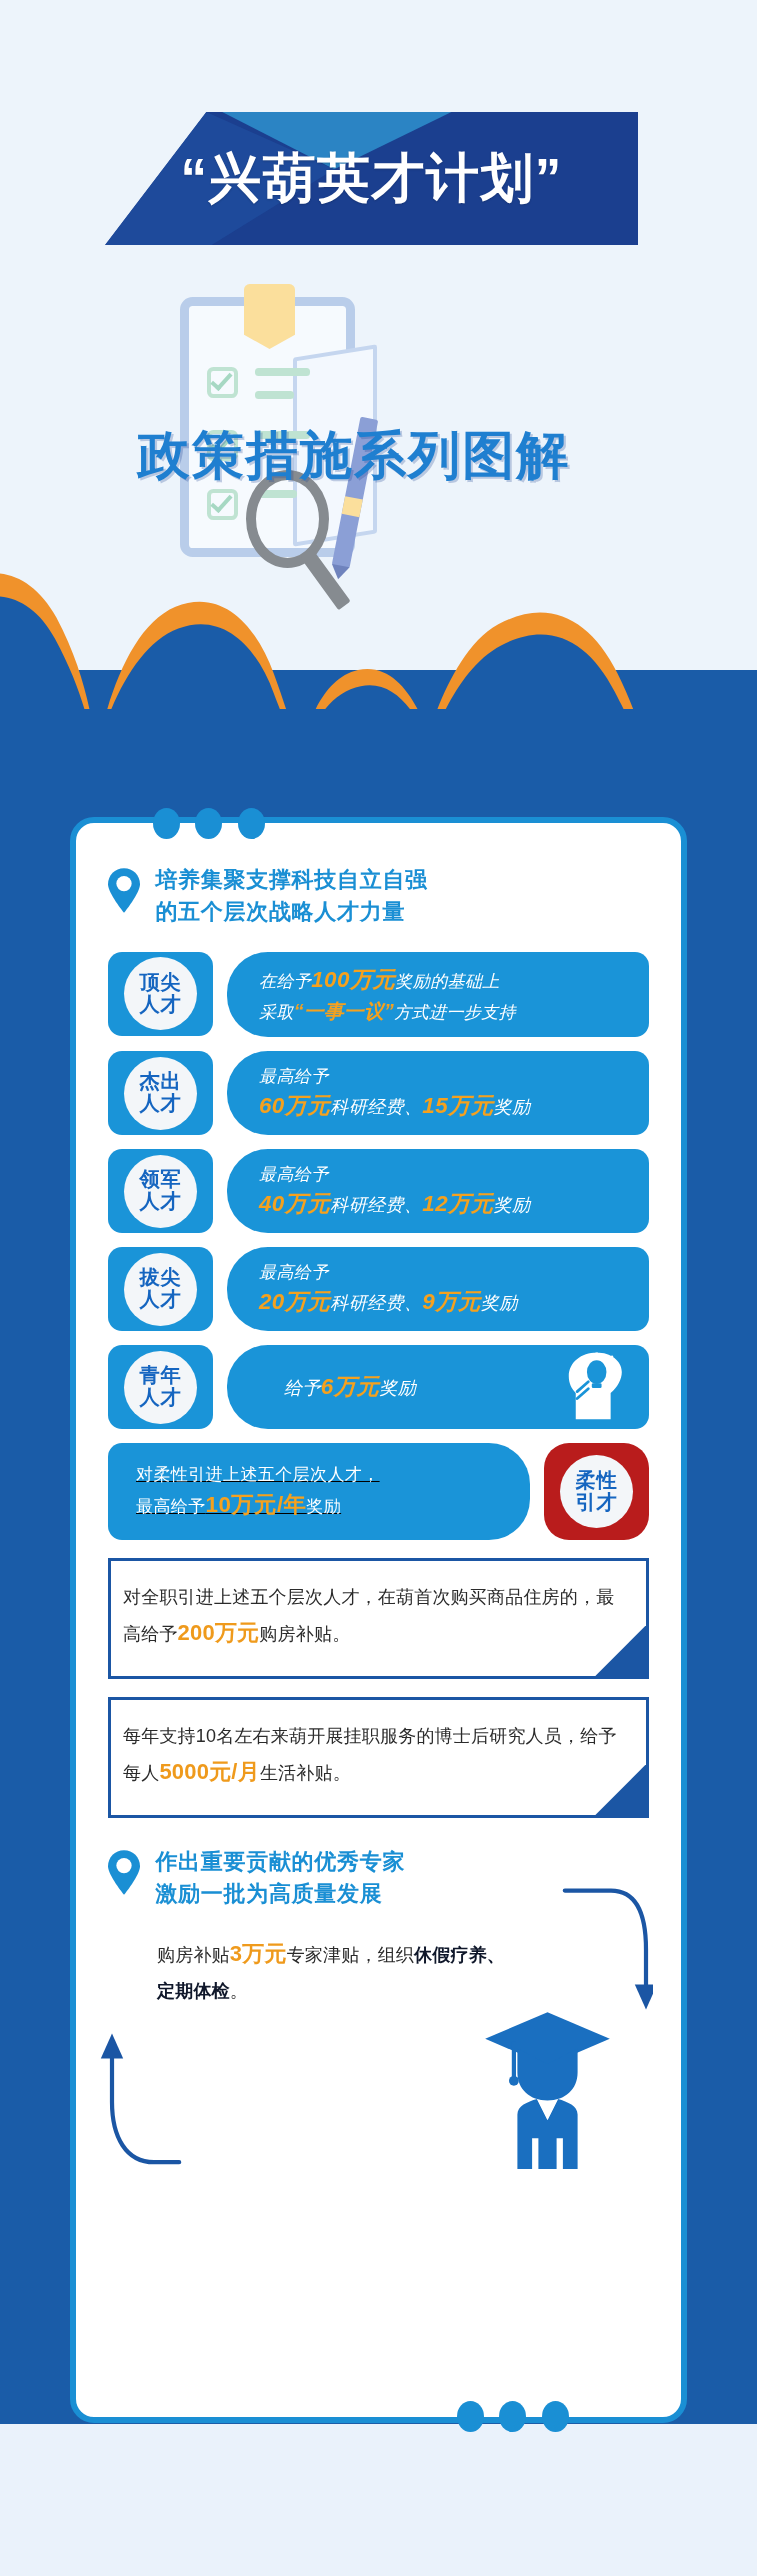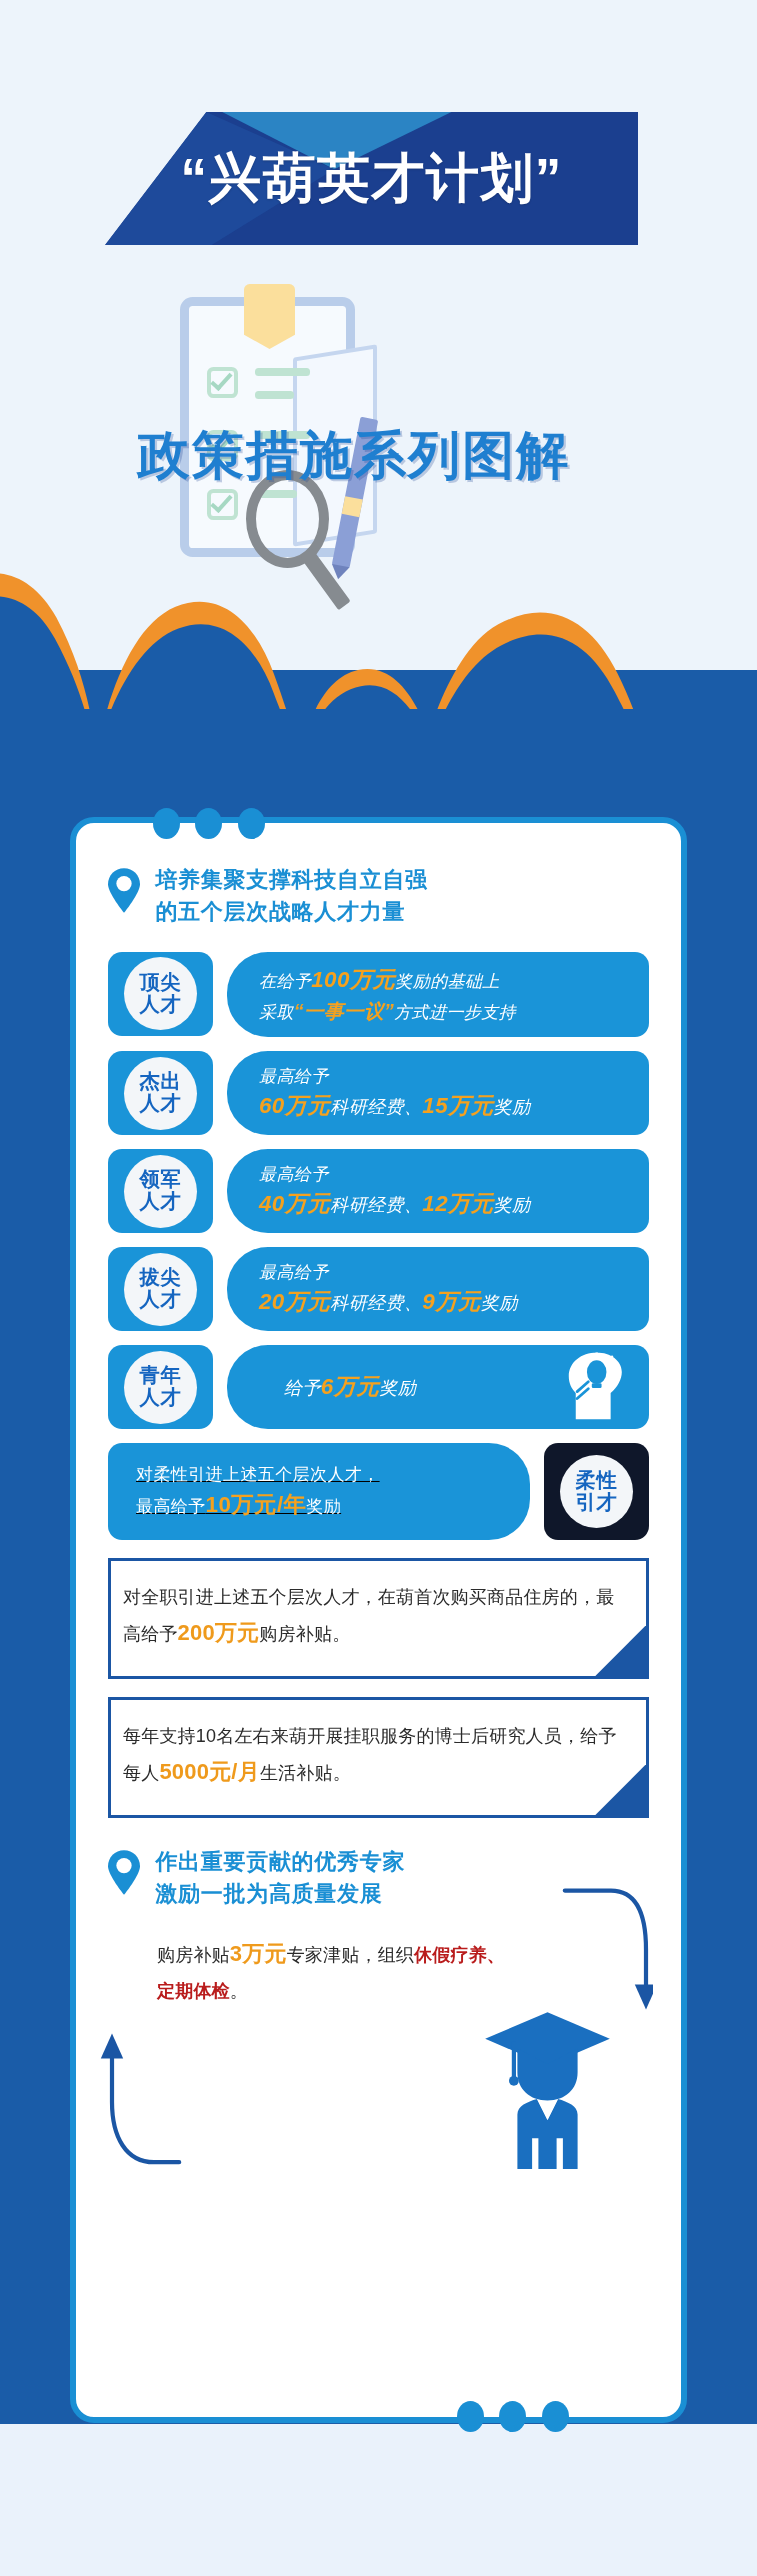--- a/index.html
+++ b/index.html
@@ -104,42 +104,42 @@
   .hl-q{ color:#f5a11e; font-weight:bold; font-size:19.6px; }
   .head-icon{ position:absolute; right:24px; top:50%; transform:translateY(-50%); }
 
   
   .flex-row{ display:flex; align-items:stretch; margin:7px 0 18px 0; }
   .flex-body{
     flex:1; min-height:97px; background:#1a94d8; border-radius:14px 41px 41px 14px;
     padding:12.6px 28px; display:flex; flex-direction:column; justify-content:center;text-decoration:underline;
   }
   .flex-badge{
-    width:105px; flex:0 0 105px; margin-left:14px; background:#0f172a; border-radius:14px;
+    width:105px; flex:0 0 105px; margin-left:14px; background:#b91c1c; border-radius:25px;
     display:flex; align-items:center; justify-content:center;
   }
 
   
   .note{
     position:relative; border:3.5px solid #1b56a4; margin-bottom:18px;
     padding:21px 24px 24px 12px; background:#ffffff; overflow:hidden;
   }
   .note p{ color:#2b2b2b; font-size:18px; line-height:1.75; letter-spacing:0.2px; text-indent:0; }
   .note .corner{
     position:absolute; right:-2.1px; bottom:-2.1px; width:55px; height:55px; background:#1b56a4;
     clip-path:polygon(100% 0,100% 100%,0 100%);
   }
   .note .hl{ color:#ef9A1c; font-weight:bold; font-size:22px; }
 
   
   .sec2{ margin-top:28px; }
   .final-wrap{ position:relative; margin-top:12.6px; padding:0 49px; }
   .final-text{ color:#2b2b2b; font-size:18px; line-height:1.85; letter-spacing:0.2px; }
   .final-text .hl{ color:#ef9A1c; font-weight:bold; font-size:22px; }
-  .final-text .hlb{ color:#b91c1c; font-weight:bold; font-size:18px; }
+  .final-text .hlb{ color:#0f172a; font-weight:bold; font-size:18px; }
 
   .arrow-right{ position:absolute; right:-4.2px; top:-49px; }
   .arrow-left{ position:absolute; left:-9.8px; top:63px; }
   .grad-fig{ position:absolute; right:35px; bottom:-161px; }
 
   .no-wrap{ white-space:nowrap; }
 </style>
 </head>
 <body>
 

